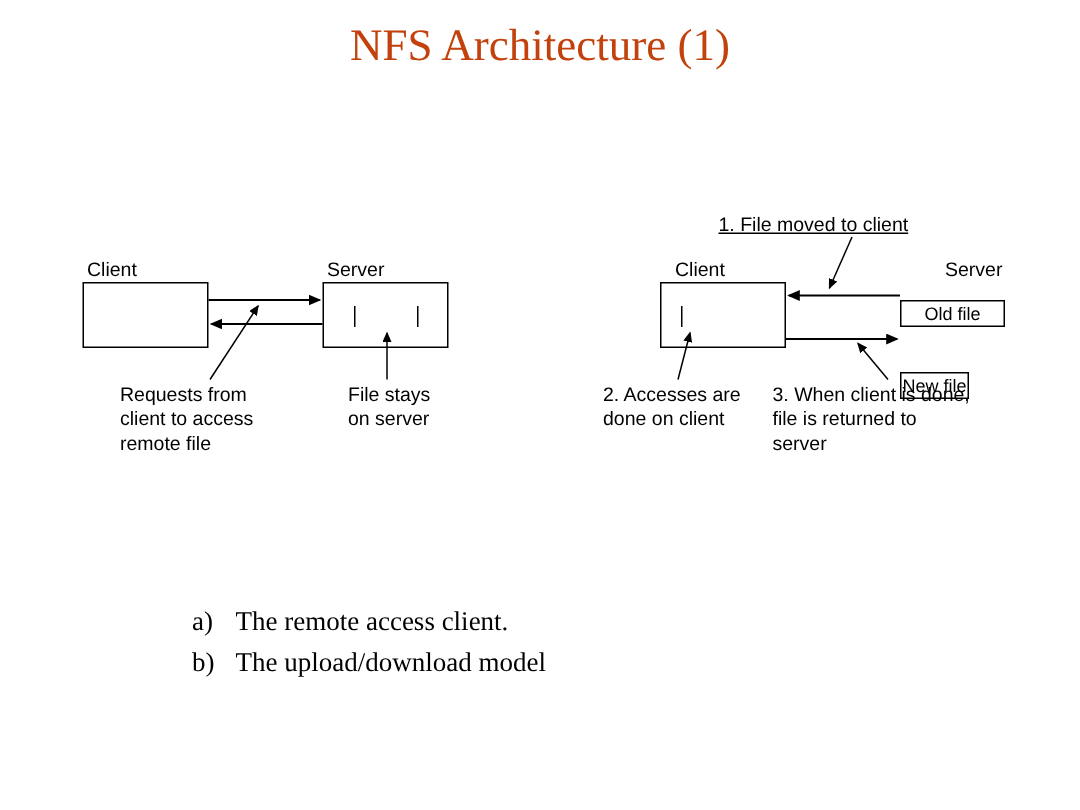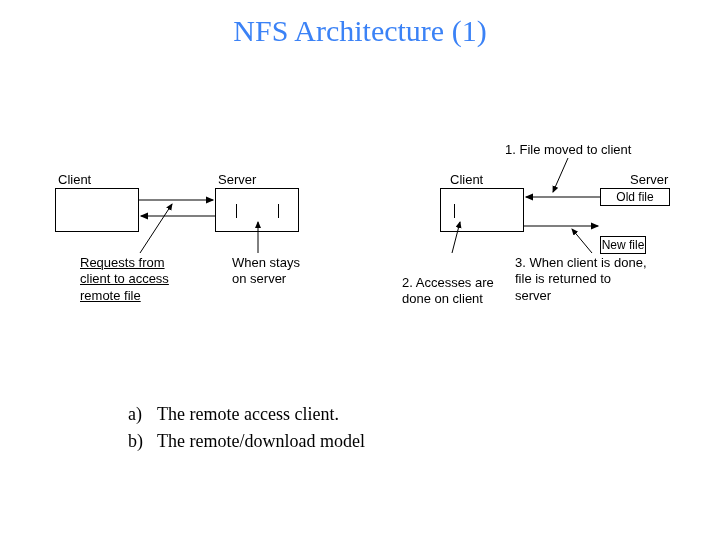--- a/index.html
+++ b/index.html
@@ -10,21 +10,21 @@
       font-family: "Times New Roman", Times, serif;
       position: relative;
     }
     .title {
       position: absolute;
       top: 14px;
       left: 0;
       width: 720px;
       text-align: center;
       font-size: 30px;
-      color: #3b82f6;
+      color: #c2410c;
       font-weight: normal;
     }
     .label {
       position: absolute;
       font-size: 13px;
       color: #000;
       line-height: 1.25;
       font-family: Arial, Helvetica, sans-serif;
     }
     .box {
@@ -54,53 +54,54 @@
     }
     .footer td { vertical-align: top; padding: 2px 6px; }
     .small-box {
       position: absolute;
       border: 1px solid #000;
       background: #fff;
       font-size: 12px;
       text-align: center;
       font-family: Arial, Helvetica, sans-serif;
       line-height: 16px;
+      margin-top: 12px;
     }
   </style>
 </head>
 <body>
 
 <h1 class="title">NFS Architecture (1)</h1>
 
-<div class="label" style="left:505px; top:142px;">1. File moved to client</div>
+<div class="label" style="left:479px; top:142px;text-decoration:underline;">1. File moved to client</div>
 
 <div class="label" style="left:58px; top:172px;">Client</div>
 <div class="label" style="left:218px; top:172px;">Server</div>
 
 <div class="label" style="left:450px; top:172px;">Client</div>
 <div class="label" style="left:630px; top:172px;">Server</div>
 
 <div class="box" style="left:55px; top:188px; width:84px; height:44px;"></div>
 <div class="box" style="left:215px; top:188px; width:84px; height:44px;"></div>
 
 <div class="tick" style="left:236px; top:204px;"></div>
 <div class="tick" style="left:278px; top:204px;"></div>
 
 <div class="box" style="left:440px; top:188px; width:84px; height:44px;"></div>
 <div class="tick" style="left:454px; top:204px;"></div>
 
 <div class="small-box" style="left:600px; top:188px; width:70px; height:18px;">Old file</div>
 <div class="small-box" style="left:600px; top:236px; width:46px; height:18px;">New file</div>
 
-<div class="label" style="left:80px; top:255px; white-space:pre;text-decoration:underline;">Requests from
+<div class="label" style="left:80px; top:255px; white-space:pre;">Requests from
 client to access
 remote file</div>
-<div class="label" style="left:232px; top:255px; white-space:pre;">When stays
+<div class="label" style="left:232px; top:255px; white-space:pre;">File stays
 on server</div>
-<div class="label" style="left:402px; top:255px; white-space:pre;margin-top:20px;">2. Accesses are
+<div class="label" style="left:402px; top:255px; white-space:pre;">2. Accesses are
 done on client</div>
 <div class="label" style="left:515px; top:255px; white-space:pre;">3. When client is done,
 file is returned to
 server</div>
 
 <svg class="arrows">
   <defs>
     <marker id="ah" markerWidth="8" markerHeight="8" refX="6" refY="3" orient="auto">
       <path d="M0,0 L7,3 L0,6 Z" fill="#000"></path>
     </marker>
@@ -127,17 +128,17 @@
 
 <div class="footer">
   <table>
     <tbody>
         <tr>
       <td>a)</td>
       <td>The remote access client.</td>
     </tr>
     <tr>
       <td>b)</td>
-      <td>The remote/download model</td>
+      <td>The upload/download model</td>
     </tr>
   </tbody>
     </table>
 </div>
 
 </body></html>

